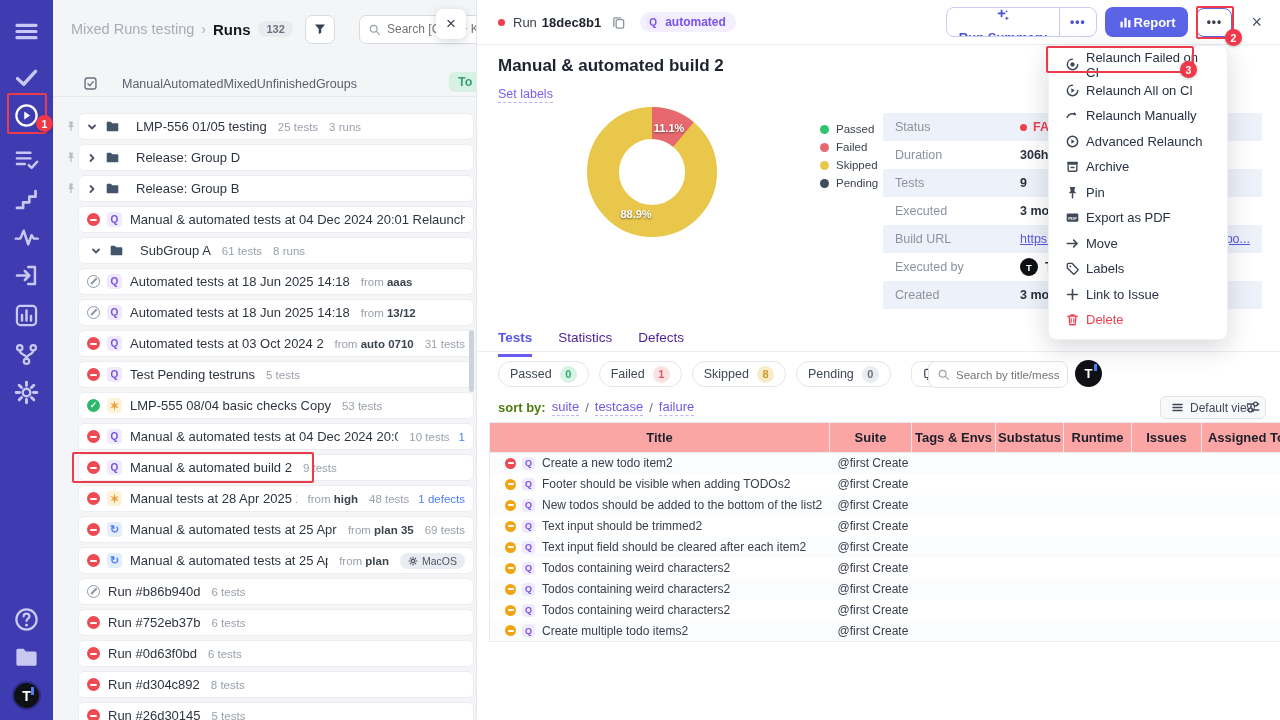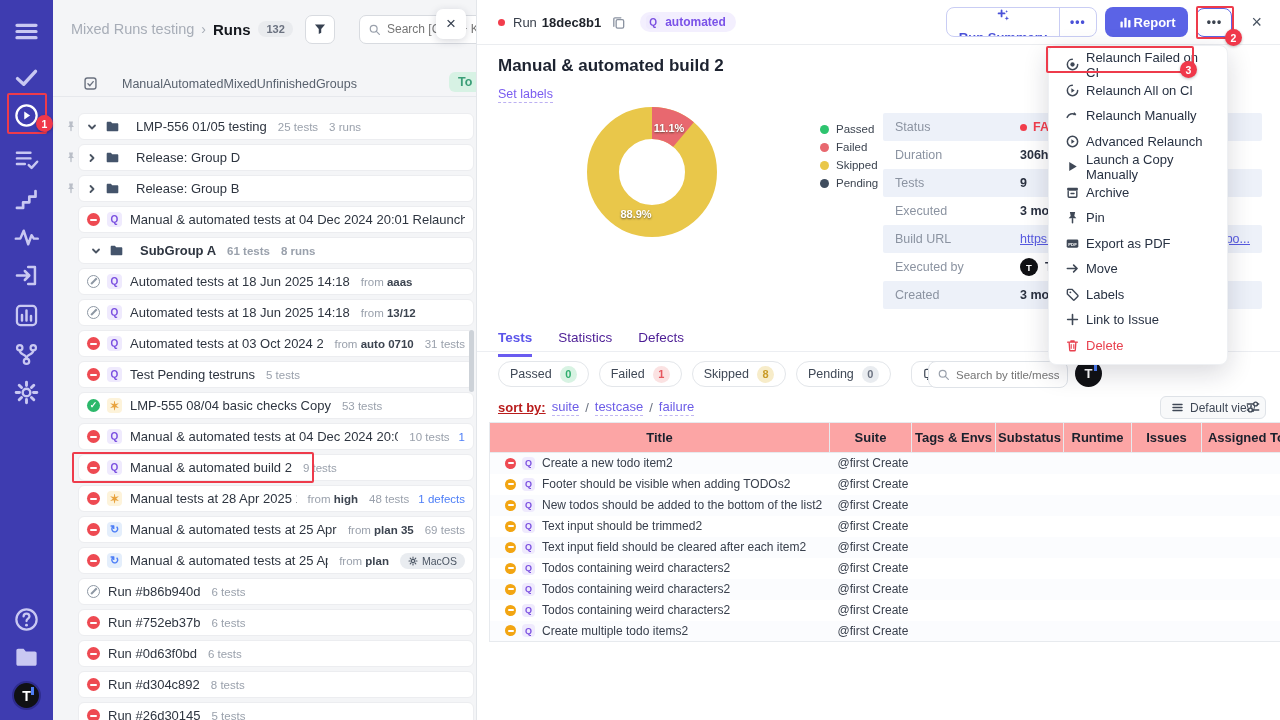--- a/index.html
+++ b/index.html
@@ -34,21 +34,21 @@
     padding-left:30px; border-bottom:1px solid #e6e8ec; font-size:12.5px; color:#59626e; }
   .lp-tab { cursor:pointer; white-space:nowrap; }
   .lp-tab.pill { position:absolute; left:396px; top:1px; background:#d7f2e4; color:#3a9e77; padding:3px 9px; border-radius:6px; font-weight:600; }
   .lp-tabs-icon { width:15px; height:15px; color:#6b7280; cursor:pointer; flex:none; }
 
   .run-list { position:absolute; top:113px; left:0; right:0; bottom:0; }
   .lp-row { position:relative; height:27px; margin-bottom:4px; }
   .lp-pin { position:absolute; left:12px; top:7px; width:12px; height:12px; color:#b9bec7; }
   .lp-card { position:absolute; left:25px; right:2px; height:27px; background:#fff; border:1px solid #ecedf0; border-radius:6px;
     display:flex; align-items:center; padding:0 8px; overflow:hidden; white-space:nowrap; cursor:pointer; }
-  .lp-card.indent1 { left:25px; padding-left:12px;font-weight:bold; }
+  .lp-card.indent1 { left:25px; padding-left:12px; }
   .chev { width:10px; height:10px; color:#4b5563; flex:none; margin-right:8px; }
   .fold { width:15px; height:15px; color:#44546b; flex:none; margin-right:8px; }
   .st { width:13px; height:13px; border-radius:50%; position:relative; flex:none; }
   .st.failed { background:#ee4a52; } .st.skipped { background:#f2a512; }
   .st.failed::after, .st.skipped::after { content:""; position:absolute; left:3px; right:3px; top:5.5px; height:2px; background:#fff; border-radius:1px; }
   .st.passed { background:#2cb86b; } .st.passed::after { content:"✓"; position:absolute; left:0; right:0; top:0.5px; color:#fff; font-size:9px; text-align:center; font-weight:bold; }
   .st.canceled { background:#fff; border:1.5px solid #8d97a3; }
   .st.canceled::after { content:""; position:absolute; left:5px; top:1.2px; width:1.6px; height:8px; background:#8d97a3; transform:rotate(45deg); }
   .ty { width:15px; height:15px; border-radius:4px; display:flex; align-items:center; justify-content:center;
     font-size:10px; font-weight:bold; flex:none; margin-left:7px; }
@@ -119,21 +119,21 @@
   .cnt.yellow { background:#f7ecc9; color:#c99b26; } .cnt.gray { background:#e9ecf0; color:#6b7280; }
   .chip.comment { margin-left:10px; border-radius:9px; color:#3f4856; }
   .m-search { position:absolute; left:451px; top:361px; width:140px; height:27px; border:1px solid #dfe3e8; border-radius:8px;
     background:#fff; display:flex; align-items:center; gap:6px; padding:0 8px; color:#9aa1ac; }
   .m-search input { border:none; outline:none; width:100%; font-size:11.5px; font-family:inherit; color:#374151; background:transparent; }
   .m-avatar { position:absolute; left:598px; top:360px; width:27px; height:27px; border-radius:50%; background:#101114; color:#fff;
     display:flex; align-items:center; justify-content:center; font-size:13px; font-weight:bold; cursor:pointer; }
   .m-avatar i { position:absolute; right:5px; top:4px; width:3px; height:7px; background:#4d7ef7; font-style:normal; }
 
   .sort-row { position:absolute; left:21px; top:399px; display:flex; align-items:center; gap:6px; font-size:13px; }
-  .sort-label { font-weight:bold; color:#b91c1c;text-decoration:underline; }
+  .sort-label { font-weight:bold; color:#4d7c0f; }
   .sort-link { color:#6c5ce7; border-bottom:1px dashed #c0b6f3; cursor:pointer; padding-bottom:1px; }
   .sort-sep { color:#6b7280; }
   .view-btn { position:absolute; left:683px; top:396px; height:23px; border:1px solid #dfe3e8; background:#f8f9fa; border-radius:6px;
     display:flex; align-items:center; gap:6px; padding:0 10px; font-size:12px; color:#3f4856; cursor:pointer; }
   .sliders-ic { position:absolute; left:768px; top:399px; width:16px; height:16px; color:#3f4856; cursor:pointer; }
 
   .t-table { position:absolute; left:12px; top:422px; width:802px; border:1px solid #e7eaee; border-collapse:collapse; table-layout:fixed; }
   .t-table th { height:30px; font-size:13px; font-weight:bold; color:#1a202c; border-bottom:1px solid #e7eaee; border-left:1px solid #e7eaee; text-align:center; background:#fca5a5; }
   .t-table th:first-child { border-left:none; }
   .t-table td { height:21px; font-size:12px; color:#39404d; overflow:hidden; white-space:nowrap; }
@@ -896,28 +896,20 @@
         <svg viewBox="0 0 16 16">
           <circle cx="8" cy="8" r="5.5" stroke="currentColor" fill="none" stroke-linecap="round" stroke-linejoin="round" stroke-width="1.6"></circle>
           <path d="M6.8 5.7l3.5 2.3-3.5 2.3z" fill="currentColor"></path>
         </svg>
       </span>
       <span>Advanced Relaunch</span>
     </div>
     <div class="menu-item">
       <span class="mi">
         <svg viewBox="0 0 16 16">
-          <path d="M4.5 3.2l8 4.8-8 4.8z" fill="currentColor"></path>
-        </svg>
-      </span>
-      <span>Launch a Copy Manually</span>
-    </div>
-    <div class="menu-item">
-      <span class="mi">
-        <svg viewBox="0 0 16 16">
           <rect x="2.3" y="2.8" width="11.4" height="3.4" rx="0.8" fill="currentColor"></rect>
           <path d="M3.4 7v5.1c0 .5.4.9.9.9h7.4c.5 0 .9-.4.9-.9V7" stroke="currentColor" fill="none" stroke-linecap="round" stroke-linejoin="round" stroke-width="1.5"></path>
           <path d="M6.4 9h3.2" stroke="currentColor" fill="none" stroke-linecap="round" stroke-linejoin="round" stroke-width="1.5"></path>
         </svg>
       </span>
       <span>Archive</span>
     </div>
     <div class="menu-item">
       <span class="mi">
         <svg viewBox="0 0 16 16">

